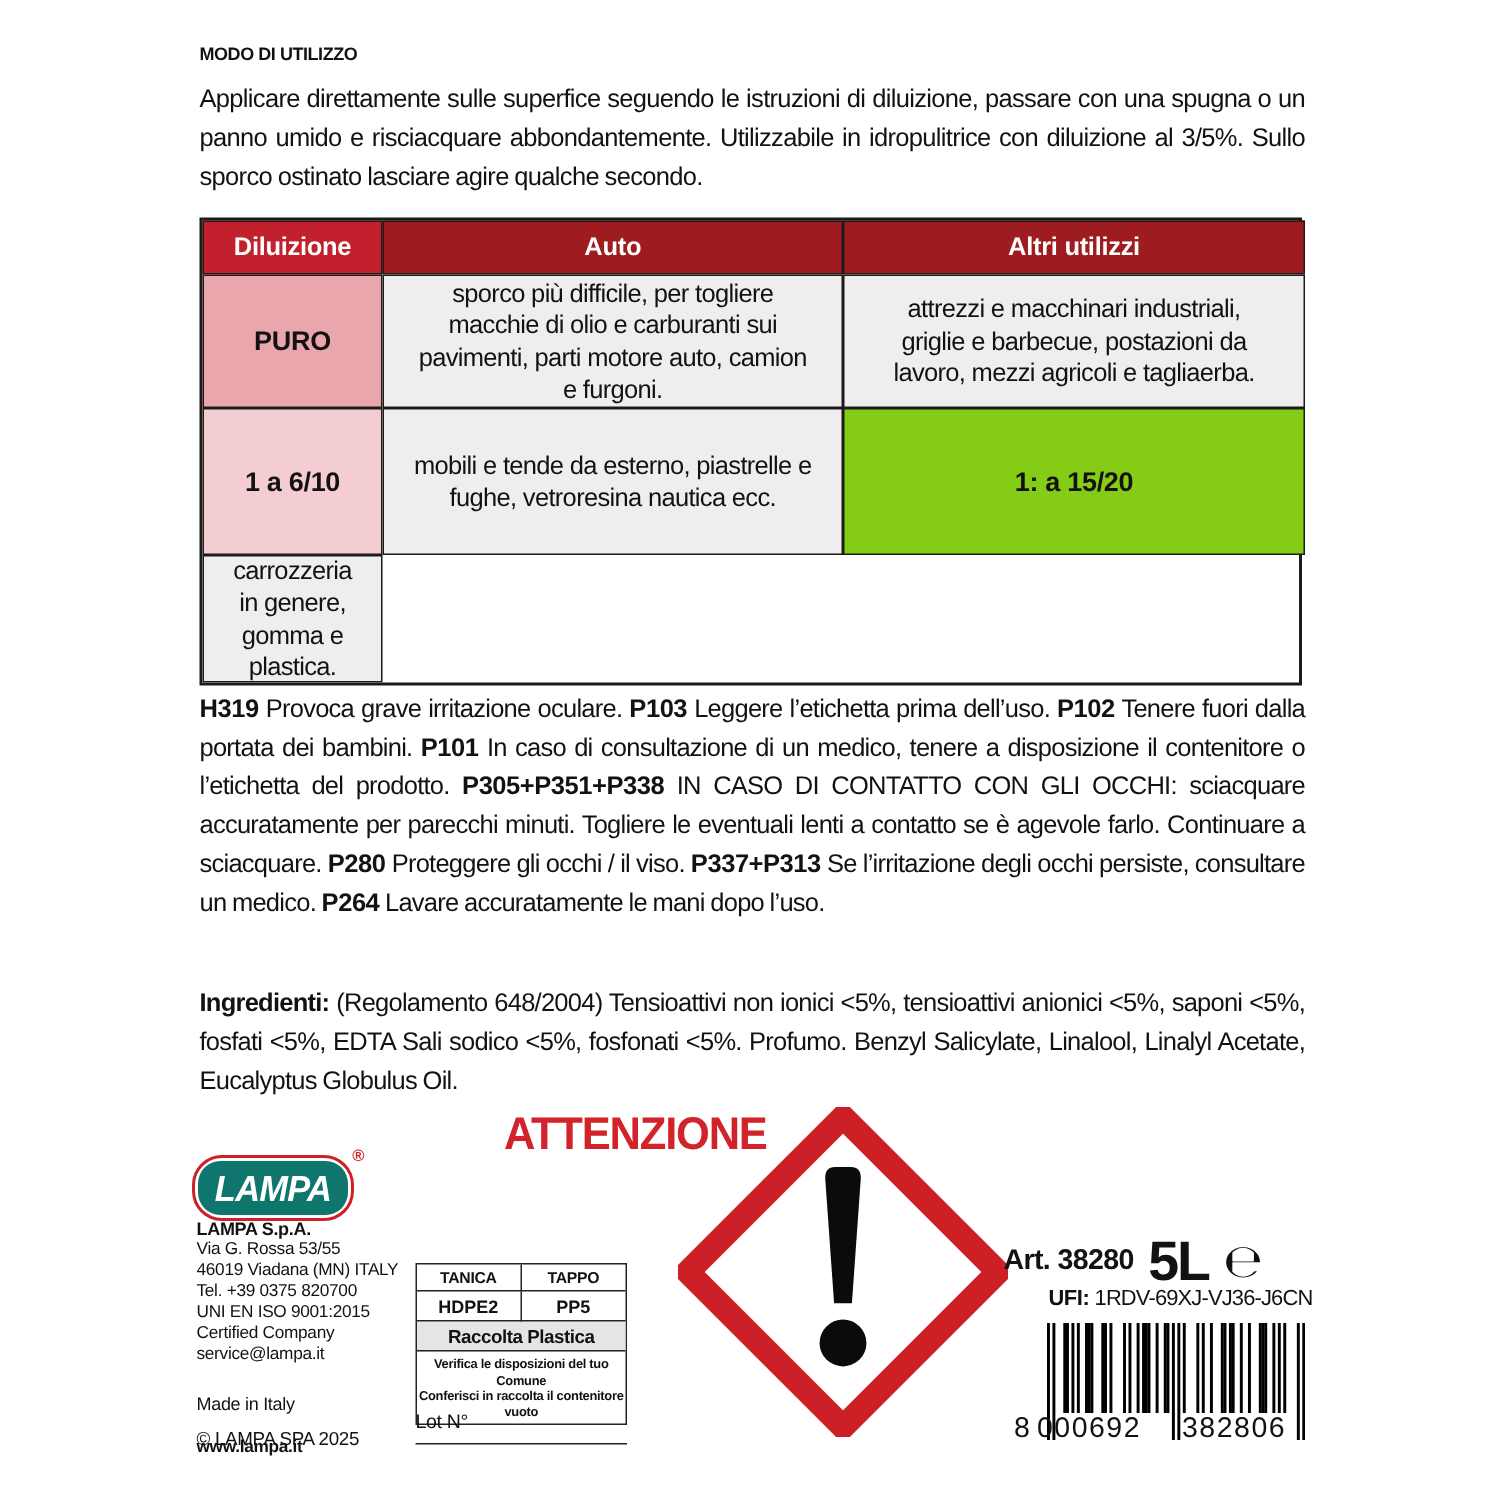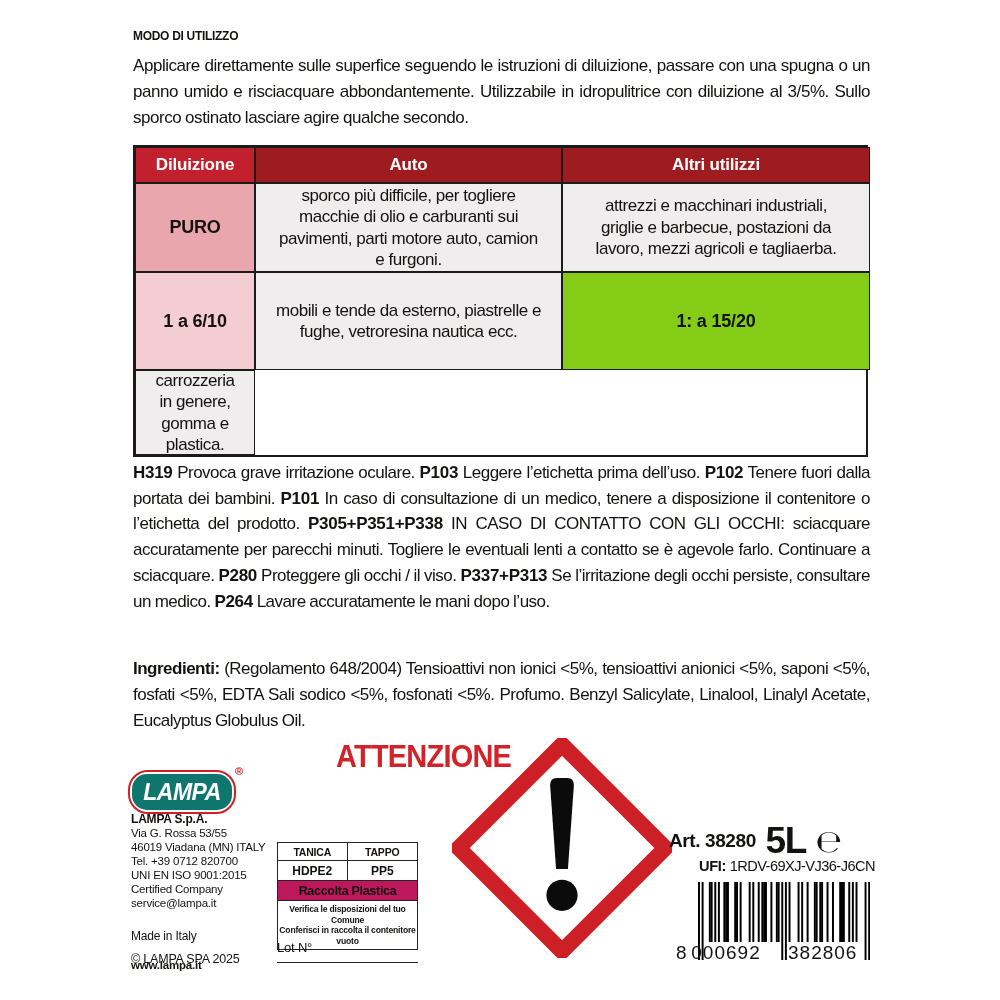--- a/index.html
+++ b/index.html
@@ -56,21 +56,21 @@
   .copyright{left:131px;top:952px;font-size:12.5px;font-weight:400;letter-spacing:-0.2px;}
 
   
   .recycle{left:277px;top:842px;width:141px;border:1.5px solid #232323;box-sizing:border-box;
            font-size:11px;text-align:center;background:#fff;}
   .recycle .r2{display:grid;grid-template-columns:1fr 1fr;}
   .recycle .r2 > div{padding:3px 0 2px 0;border-bottom:1.5px solid #232323;font-weight:700;}
   .recycle .r2 > div:first-child{border-right:1.5px solid #232323;}
   .recycle .hdr > div{font-weight:700;font-size:10.5px;letter-spacing:-0.2px;}
   .recycle .val > div{font-size:12px;}
-  .banner{background:#be185d;font-weight:700;font-size:12.5px;padding:3px 0 2px 0;
+  .banner{background:#e5e5e5;font-weight:700;font-size:12.5px;padding:3px 0 2px 0;
           border-bottom:1.5px solid #232323;letter-spacing:-0.3px;}
   .notes{font-weight:700;font-size:8.6px;line-height:10.5px;padding:3px 1px;letter-spacing:-0.2px;}
 
   .lot{left:277px;top:940px;width:141px;font-size:13px;letter-spacing:-0.2px;}
   .lot-line{position:absolute;left:0;top:22px;width:141px;border-top:1.5px solid #232323;}
 
   
   .artrow{left:669px;top:826px;width:173px;display:flex;align-items:center;justify-content:space-between;}
   .art{font-size:19px;font-weight:800;letter-spacing:-0.4px;}
   .size{font-size:37px;font-weight:800;letter-spacing:-1.5px;line-height:30px;}
@@ -132,21 +132,21 @@
     <div class="logo-inner">
       <span class="logo-text">LAMPA</span>
     </div>
     <span class="logo-r">®</span>
   </div>
 
   <div class="abs company">
     <div class="cname">LAMPA S.p.A.</div>
     <div>Via G. Rossa 53/55</div>
     <div>46019 Viadana (MN) ITALY</div>
-    <div>Tel. +39 0712 820700</div>
+    <div>Tel. +39 0375 820700</div>
     <div>UNI EN ISO 9001:2015</div>
     <div>Certified Company</div>
     <div>service@lampa.it</div>
     <div class="bold">www.lampa.it</div>
   </div>
   <div class="abs made">Made in Italy</div>
   <div class="abs copyright">© LAMPA SPA 2025</div>
 
   <div class="abs recycle">
     <div class="r2 hdr">

